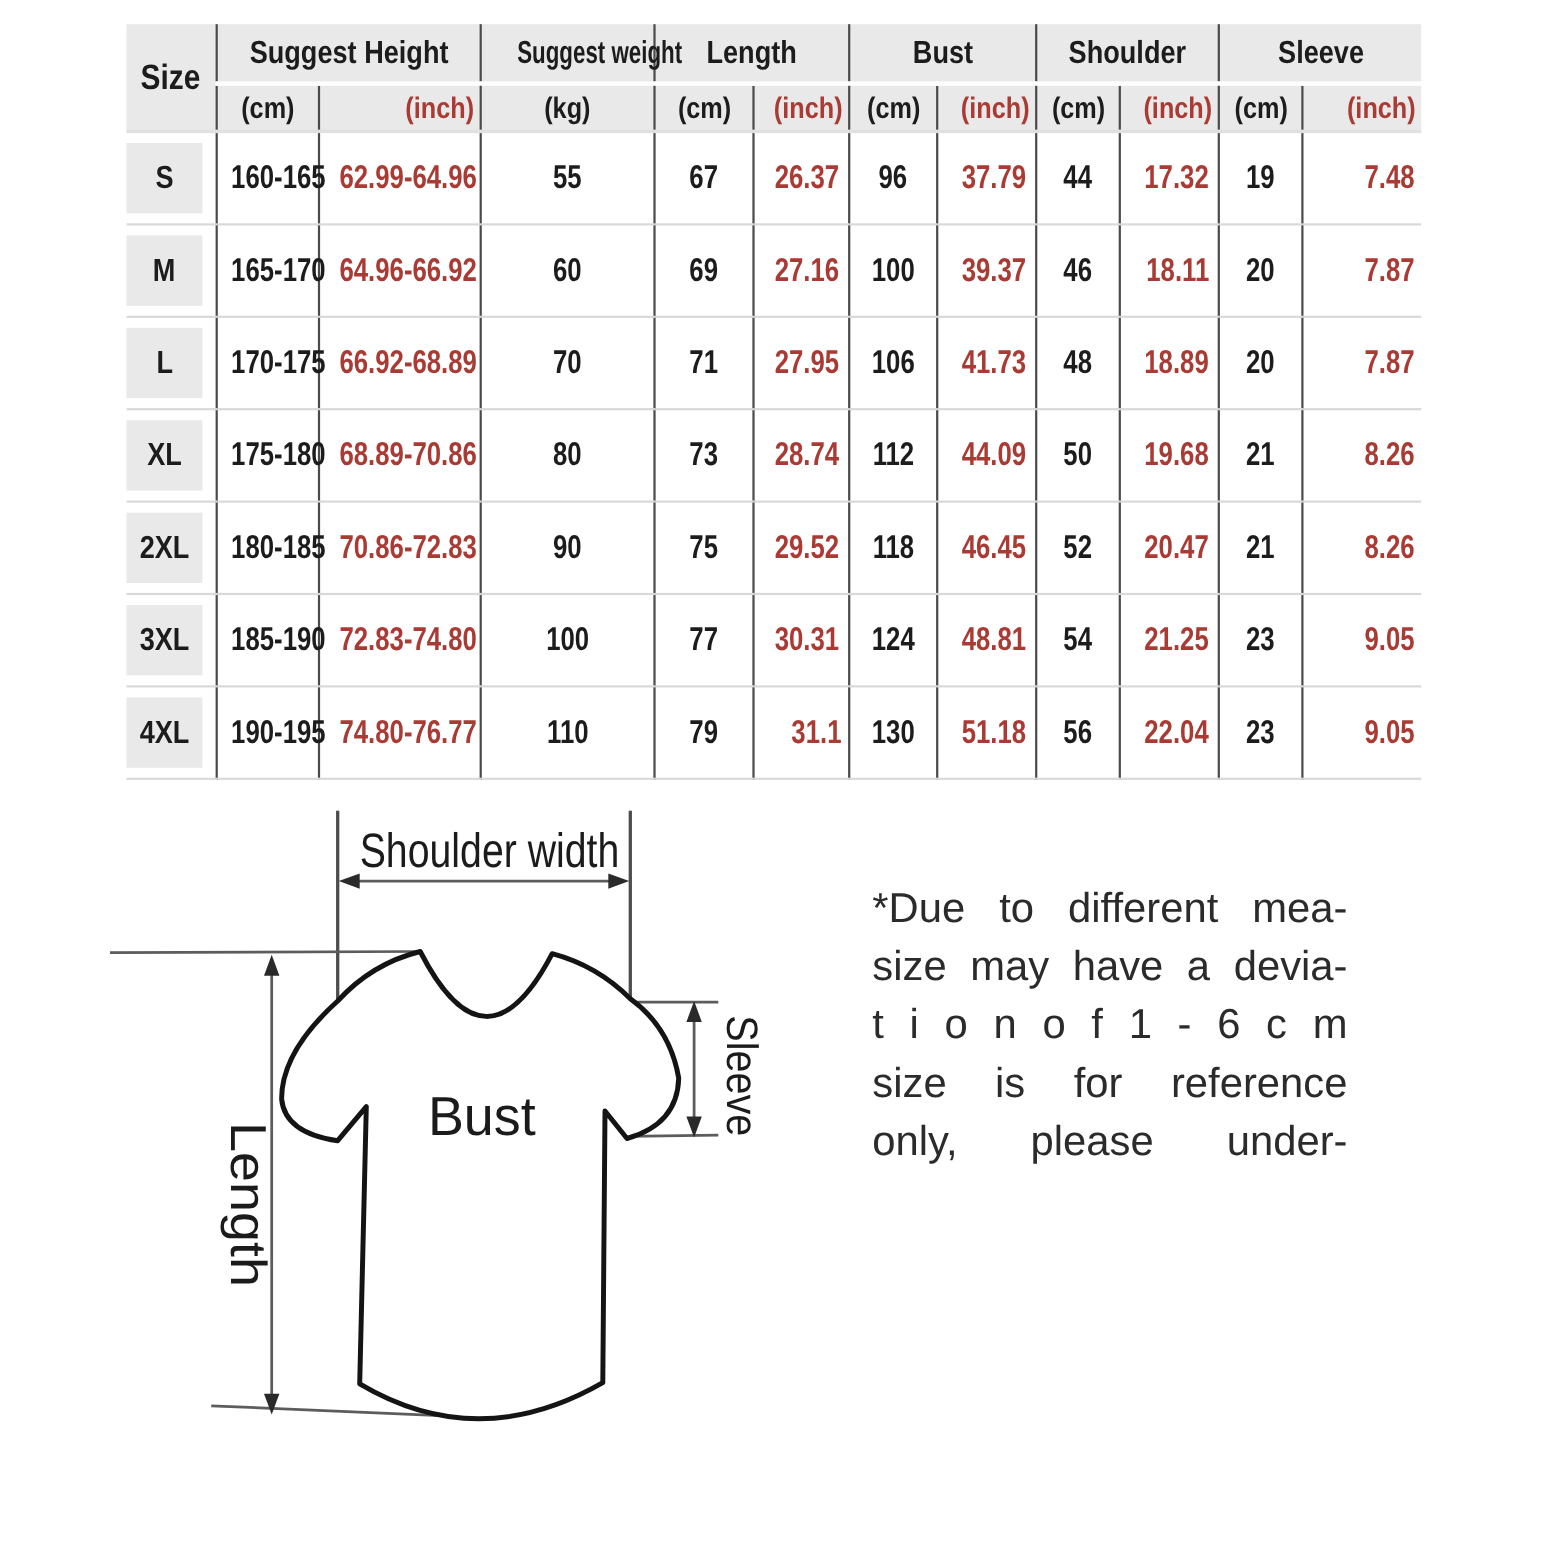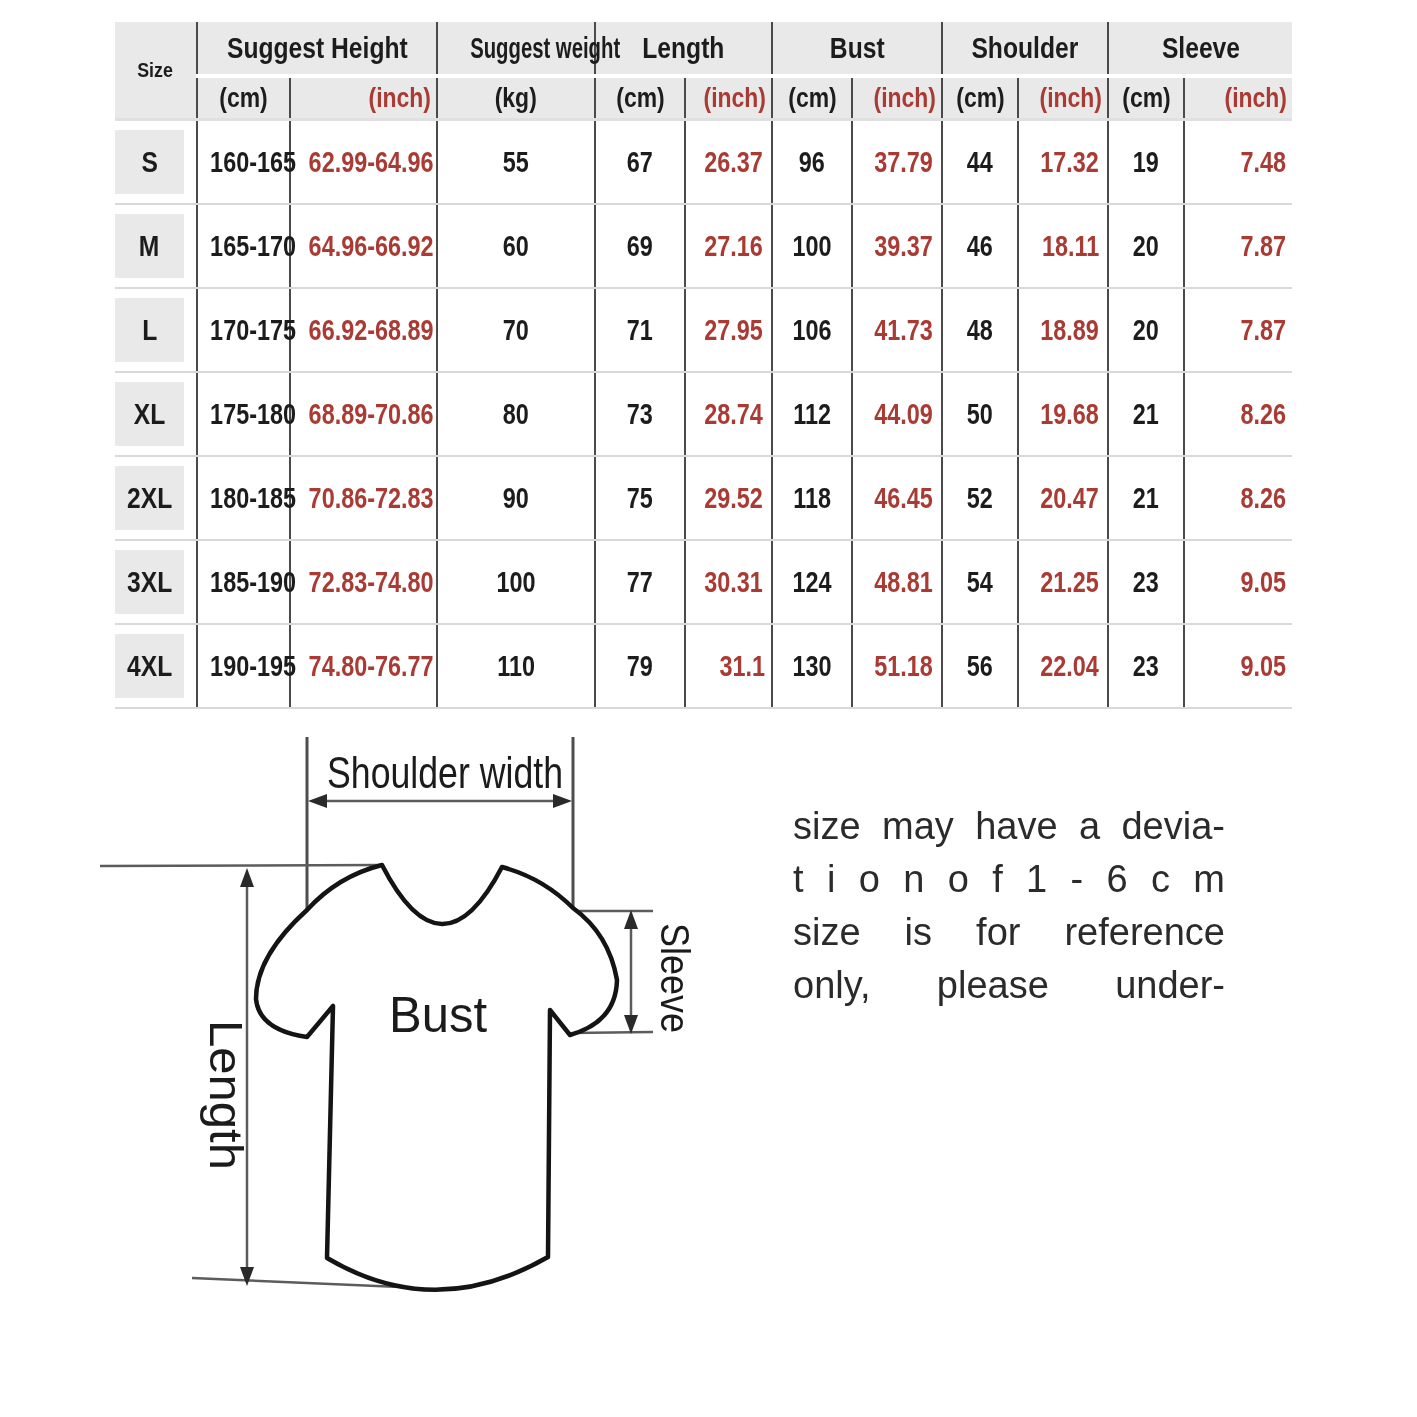--- a/index.html
+++ b/index.html
@@ -23,21 +23,21 @@
   }
   .size-table th,.size-table td{
     padding:0;margin:0;text-align:center;vertical-align:middle;
     font-weight:bold;white-space:nowrap;overflow:visible;
     border-right:2px solid var(--grid-dark);
   }
   .size-table th:last-child,.size-table td:last-child{border-right:none;}
   .size-table thead th{background:var(--gray);}
   .size-table .grp{height:52px;font-size:29px;border-bottom:4px solid #ffffff;}
   .size-table .unit{height:40px;font-size:27px;border-bottom:3px solid #e0e0e0;}
-  .size-table th.size-head{font-size:21px;border-bottom:3px solid #e0e0e0;}
+  .size-table th.size-head{font-size:32px;border-bottom:3px solid #e0e0e0;}
   .size-table tbody td{height:82px;font-size:30px;background:#fff;border-bottom:2px solid var(--row-line);}
   .size-table tbody td.red, .size-table .unit.red{color:var(--red);text-align:right;}
   .size-cell{background:#fff;}
   .size-box{
     background:var(--gray);height:64px;margin:8px 12px 8px 0;
     display:flex;align-items:center;justify-content:center;font-size:29px;font-weight:bold;
   }
   .cv{display:inline-block;transform:scaleX(0.78);transform-origin:center;}
   .hv{display:inline-block;transform:scaleX(0.85);transform-origin:center;}
   .hv2{display:inline-block;transform:scaleX(0.70);transform-origin:center;}
@@ -272,19 +272,20 @@
         Q 342 272 282 155"></path>
     </g>
 
     <text x="345" y="78" text-anchor="middle" font-size="44" textLength="236" lengthAdjust="spacingAndGlyphs">Shoulder width</text>
     <text x="338" y="322" text-anchor="middle" font-size="50" textLength="98" lengthAdjust="spacingAndGlyphs">Bust</text>
     <text transform="translate(561,268) rotate(90)" text-anchor="middle" font-size="40" textLength="110" lengthAdjust="spacingAndGlyphs">Sleeve</text>
     <text transform="translate(110,385) rotate(90)" text-anchor="middle" font-size="46" textLength="150" lengthAdjust="spacingAndGlyphs">Length</text>
   </svg>
 
   <div class="note">
+    <div class="ln">*Due to different mea-</div>
     <div class="ln">size may have a devia-</div>
     <div class="ln">t i o n  o f  1 - 6 c m</div>
     <div class="ln">size is for reference</div>
     <div class="ln">only, please under-</div>
   </div>
 
 </div>
 
 </body></html>

